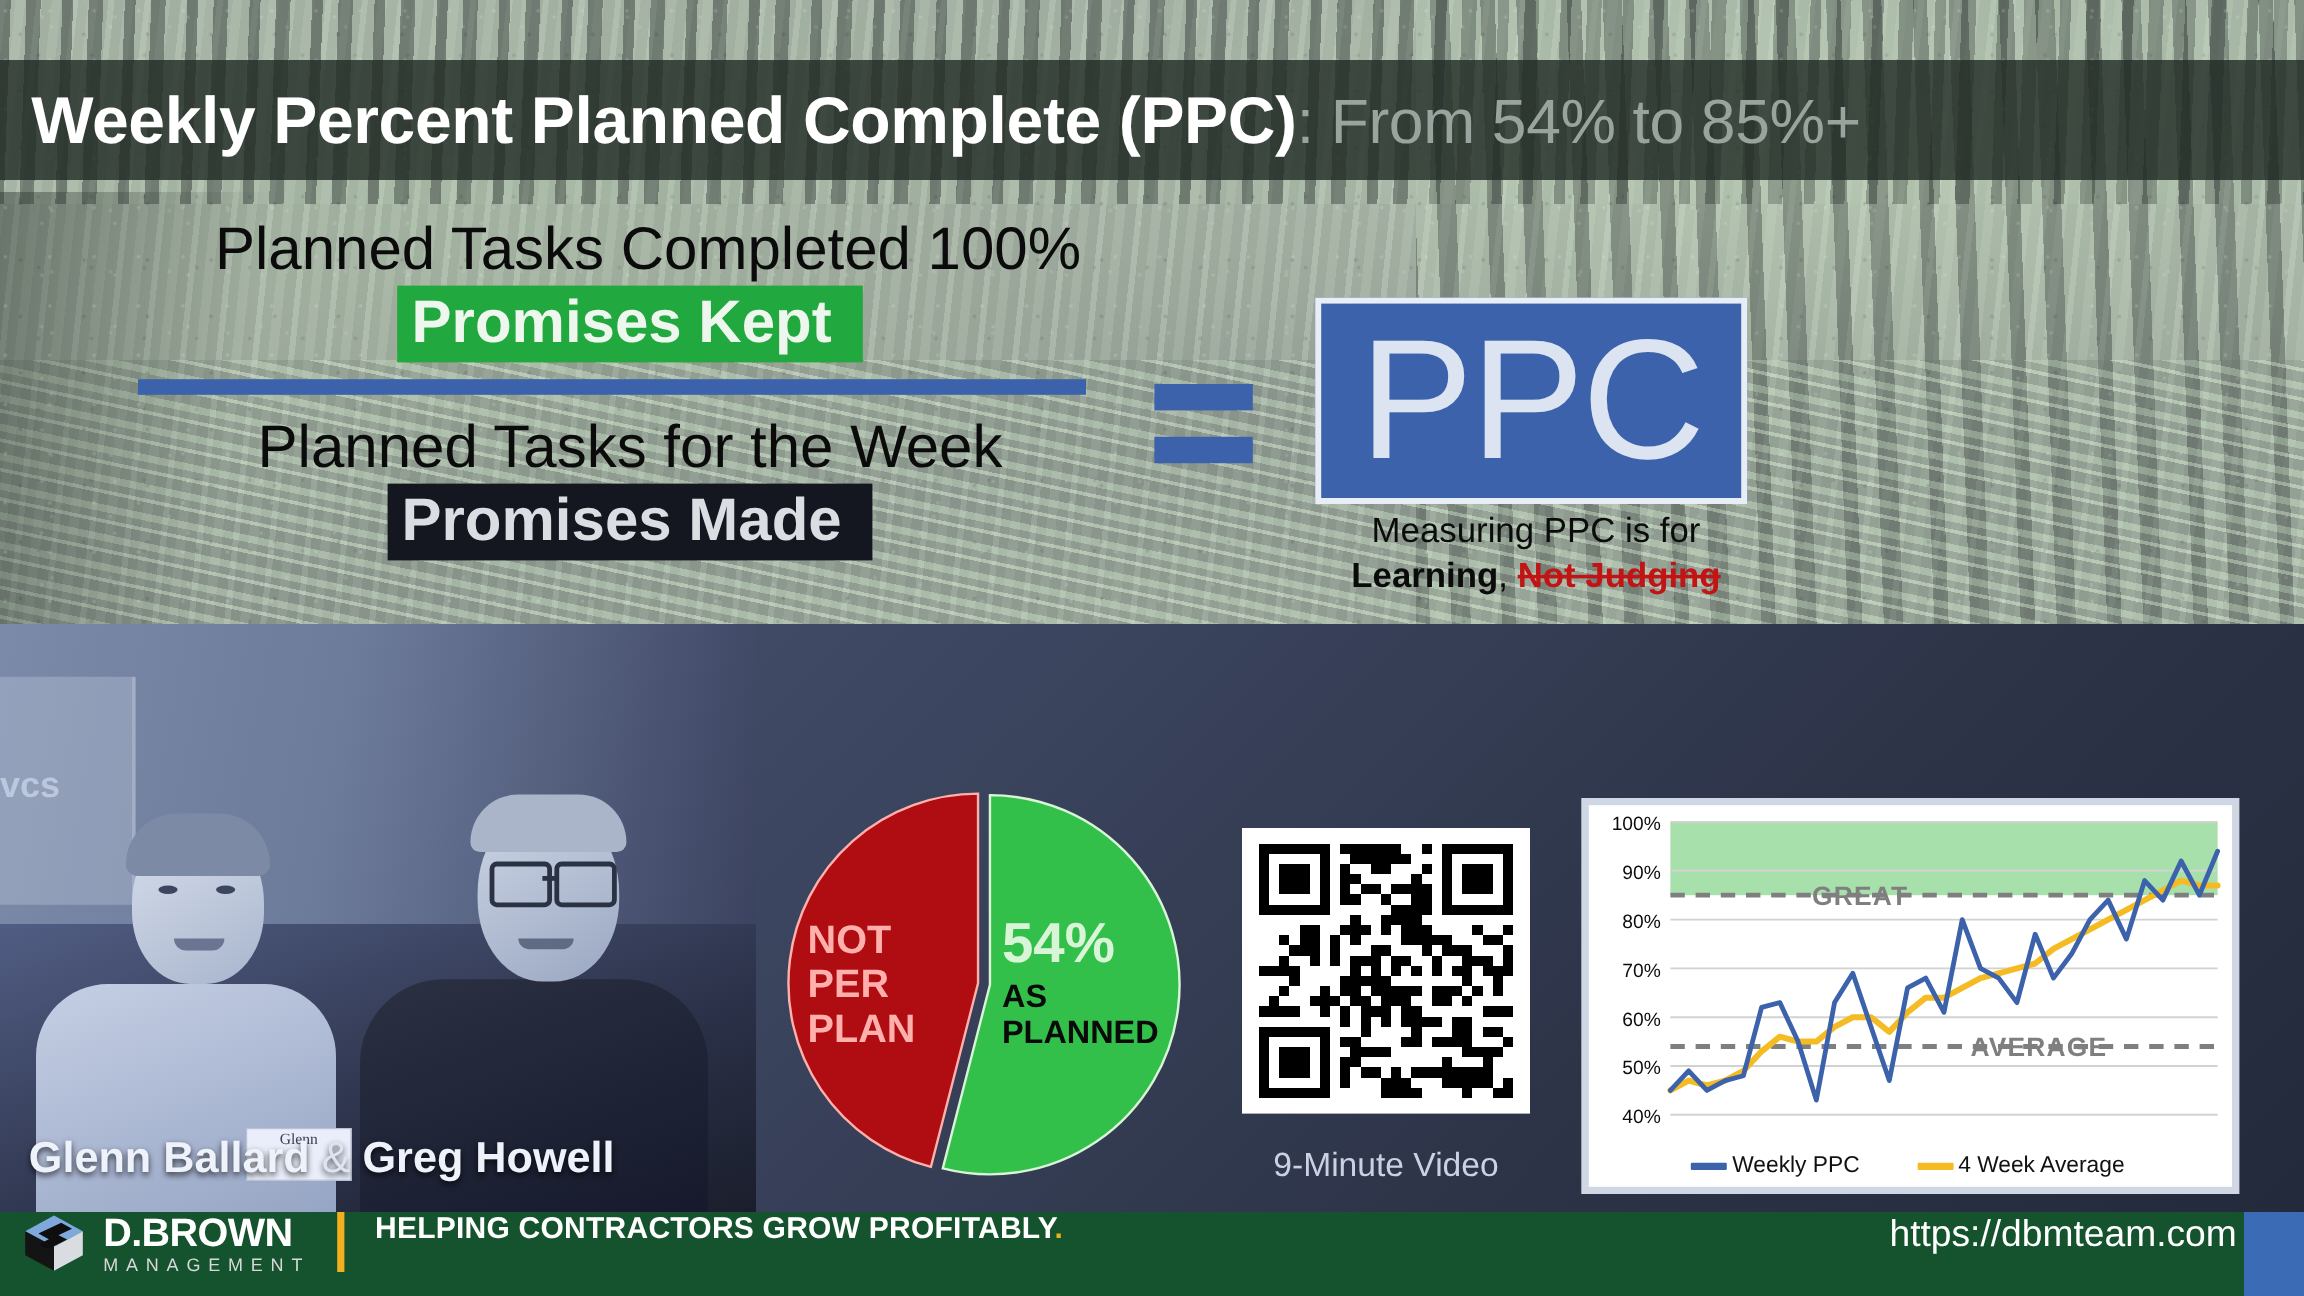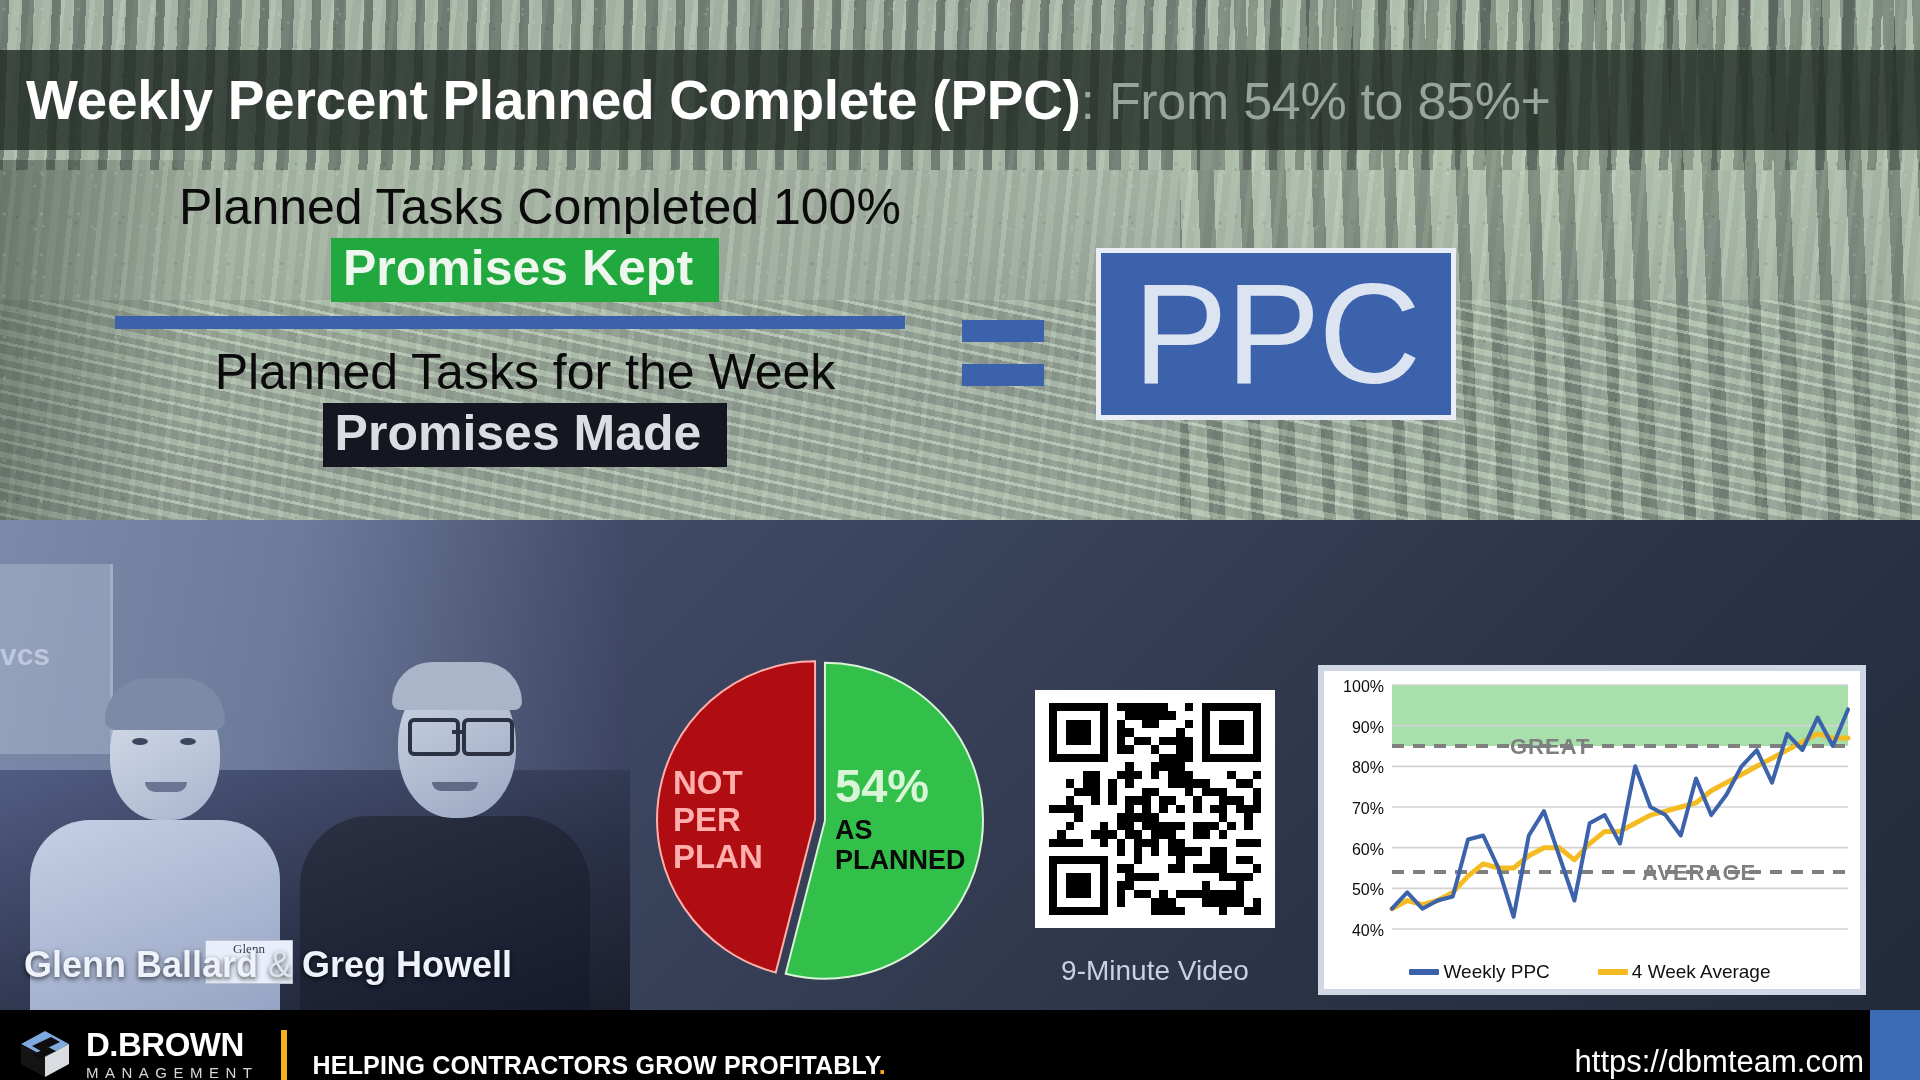--- a/index.html
+++ b/index.html
@@ -129,21 +129,21 @@
   
   .chart-card{position:absolute;left:1318px;top:665px;width:548px;height:330px;background:#ffffff;
     border:6px solid #cfd6e4;box-sizing:border-box;padding:6px 10px 4px 6px;}
   .chart-inner{position:relative;width:100%;height:100%;}
   .chart-legend{position:absolute;left:0;bottom:2px;width:100%;display:flex;justify-content:center;gap:48px;
     font-size:19px;color:#111;}
   .lg{display:flex;align-items:center;gap:4px;}
   .lg i{display:block;width:30px;height:6px;border-radius:1px;}
 
   
-  .footer{position:absolute;left:0;top:1010px;width:1920px;height:70px;background:#000000;display:flex;align-items:flex-end;}
+  .footer{position:absolute;left:0;top:1010px;width:1920px;height:70px;background:#14532d;display:flex;align-items:flex-start;}
   .logo-cube{margin-left:18px;width:54px;height:52px;position:relative;flex:none;}
   .logo-brand{margin-left:14px;line-height:1;}
   .logo-brand .b1{font-size:33px;font-weight:bold;color:#ffffff;letter-spacing:-.5px;}
   .logo-brand .b2{font-size:15px;color:#d8d8d8;letter-spacing:6.5px;margin-top:4px;}
   .logo-div{width:6px;height:50px;background:#f2b01e;margin-left:22px;flex:none;}
   .tagline{margin-left:26px;font-size:25px;font-weight:bold;color:#ffffff;letter-spacing:.2px;}
   .tagline .dot{color:#f2b01e;}
   .url{margin-left:auto;margin-right:56px;font-size:31px;color:#ffffff;}
   .footer-blue{position:absolute;right:0;top:1010px;width:50px;height:70px;background:#3b6bb5;}
 </style>
@@ -183,20 +183,24 @@
 
   <div class="equals">
       <i></i>
       <i></i>
     </div>
 
   <div class="ppc-box">
     <span>PPC</span>
   </div>
 
+  <div class="ppc-note">
+    <div>Measuring PPC is for</div>
+    <div><b>Learning</b><span>, </span><span class="strike-red">Not Judging</span></div>
+  </div>
 
   <div class="lower"></div>
 
   <div class="photo">
     <div class="ph-wall"></div>
     <div class="ph-wallboard"></div>
     <div class="ph-vcs">vcs</div>
     <div class="p1-body"></div>
     <div class="p1-head"></div>
     <div class="p1-hair"></div>

